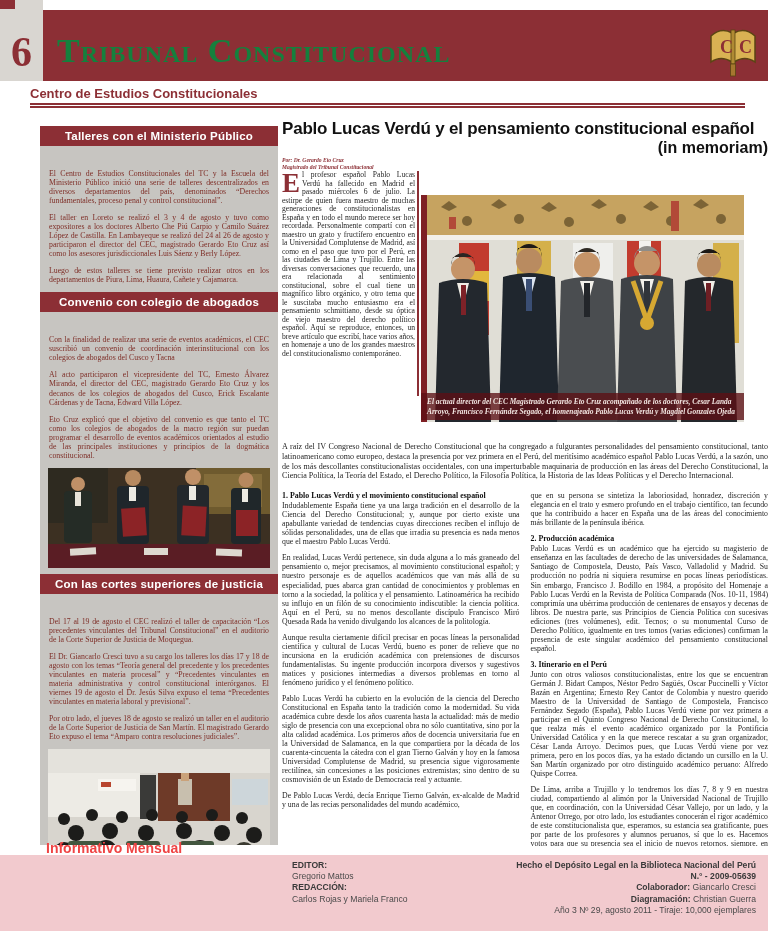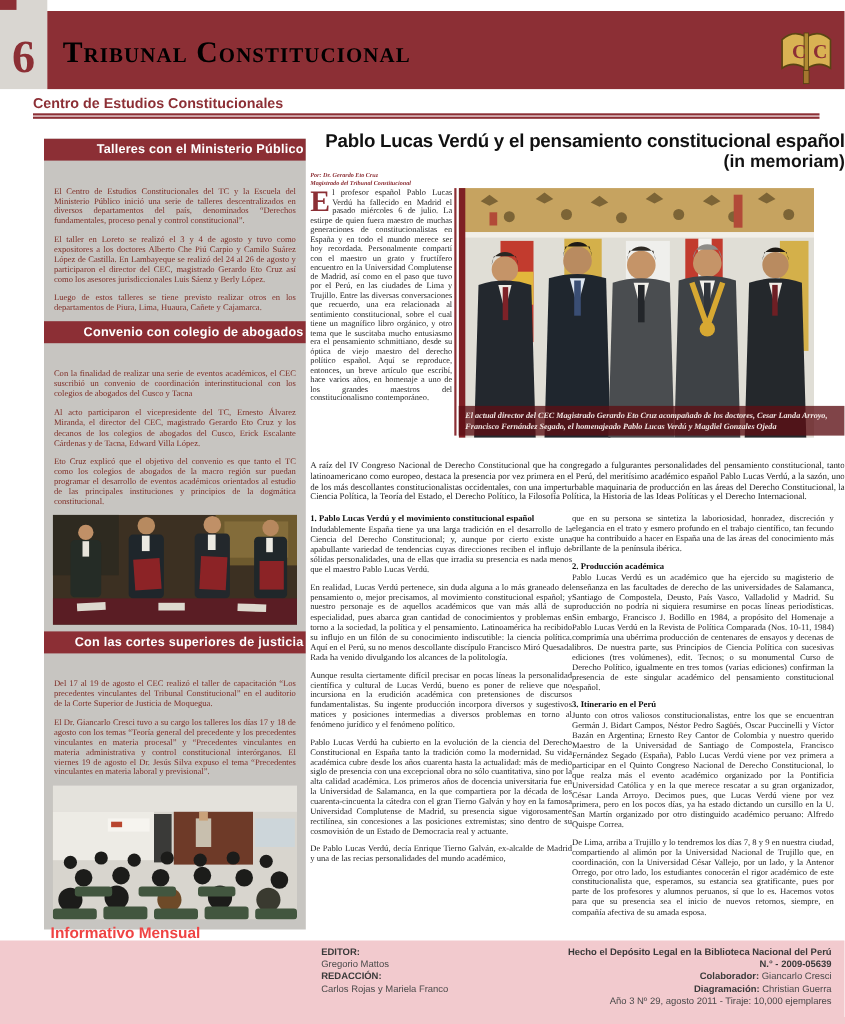--- a/index.html
+++ b/index.html
@@ -4,54 +4,54 @@
 <style>
   html,body{margin:0;padding:0;background:#ffffff;}
   .page{position:relative;width:768px;height:931px;background:#ffffff;overflow:hidden;
         font-family:"Liberation Serif", serif;}
   
   .graybox{position:absolute;left:0;top:0;width:43px;height:81px;background:#d9d6d1;}
   .corner-red{position:absolute;left:0;top:0;width:15px;height:9px;background:#8c2f35;}
   .banner{position:absolute;left:43px;top:10px;width:725px;height:71px;background:#8c2f35;}
   .pagenum{position:absolute;left:0;top:28px;width:43px;text-align:center;
            font-size:42px;font-weight:bold;color:#8c2f35;font-family:"Liberation Serif",serif;}
-  .masthead{position:absolute;left:57px;top:32px;color:#000000;font-variant:small-caps;
-            font-weight:bold;font-size:27px;letter-spacing:1px;font-family:"Liberation Serif",serif;}
+  .masthead{position:absolute;left:57px;top:32px;color:#15803d;font-variant:small-caps;
+            font-weight:bold;font-size:34px;letter-spacing:1px;font-family:"Liberation Serif",serif;}
   .logo{position:absolute;right:10px;top:24px;width:50px;height:56px;}
   .section-head{position:absolute;left:30px;top:86px;width:715px;color:#8c2f35;
                 font-family:"Liberation Sans",sans-serif;font-weight:bold;font-size:13px;
                 padding-bottom:2px;border-bottom:5px double #8c2f35;}
   
   .leftcol{position:absolute;left:40px;top:126px;width:238px;height:719px;background:#c7c5c1;overflow:hidden;}
   .bar{background:#8c2f35;color:#ffffff;font-family:"Liberation Sans",sans-serif;
-       font-weight:bold;font-size:11.5px;text-align:right;padding:4px 2px;letter-spacing:0.2px;
+       font-weight:bold;font-size:11.5px;text-align:center;padding:4px 2px;letter-spacing:0.2px;
        transform-origin:center;}
   .leftcol p{margin:0 9px 8px 9px;color:#7e2d26;font-size:7.8px;line-height:1.16;text-align:justify;}
   .leftcol .body{padding-top:23px;}
   .lphoto{display:block;margin:0 8px 6px 8px;}
   
   .article{position:absolute;left:282px;top:120px;width:486px;height:726px;overflow:hidden;}
   .a-title{font-family:"Liberation Sans",sans-serif;font-weight:bold;font-size:17px;
-           text-align:right;color:#111;line-height:1.1;letter-spacing:-0.2px;}
+           text-align:left;color:#111;line-height:1.1;letter-spacing:-0.2px;}
   .a-sub{font-family:"Liberation Sans",sans-serif;font-weight:bold;font-size:16px;
          text-align:right;color:#111;line-height:1.1;}
   .byline{position:absolute;left:0;top:37px;color:#8c2f35;font-style:italic;font-weight:bold;
           font-size:5.6px;line-height:1.25;}
   .introrow{display:flex;margin-top:15px;}
   .intro{width:133px;font-size:7.6px;line-height:1.12;text-align:justify;color:#1f1f1f;}
   .intro .dropcap{float:left;font-size:27px;line-height:0.8;color:#8c2f35;font-weight:bold;
                   margin:2px 2px 0 0;}
   .vrule{width:2px;background:#8c2f35;margin:0 2px 0 2px;height:225px;}
-  .aphoto{position:relative;width:351px;height:227px;flex:0 0 auto;}
+  .aphoto{position:relative;width:323px;height:227px;flex:0 0 auto;margin-top:24px;}
   .aphoto svg{display:block;}
   .caption{position:absolute;left:0;bottom:2px;width:100%;box-sizing:border-box;
            background:rgba(92,16,21,0.78);color:#f3e7e3;font-style:italic;font-weight:bold;
            font-size:7.4px;line-height:1.3;padding:4px 6px;}
   .lead{margin-top:20px;font-size:8.1px;line-height:1.2;text-align:justify;color:#1f1f1f;}
-  .cols{display:flex;margin-top:10px;}
+  .cols{display:flex;gap:11px;margin-top:10px;}
   .col{width:238px;font-size:7.8px;line-height:1.16;text-align:justify;color:#1f1f1f;}
   .col h4{margin:0 0 1px 0;font-size:7.9px;color:#111;}
   .col p{margin:0 0 7px 0;}
   
   .pinkband{position:absolute;left:0;top:855px;width:768px;height:76px;background:#f2cace;}
   .inf-mensual{position:absolute;left:46px;top:840px;color:#ef4444;
                font-family:"Liberation Sans",sans-serif;font-weight:bold;font-size:14px;}
   .foot{position:absolute;font-family:"Liberation Sans",sans-serif;color:#4a4a4a;font-size:8.6px;line-height:1.3;}
   .foot .b{font-weight:bold;color:#3a3a3a;}
   .f1{left:62px;top:862px;}
@@ -116,20 +116,21 @@
       </g>
       <rect x="0" y="76" width="222" height="24" fill="#5a1d24"></rect>
       <rect x="22" y="80" width="26" height="7" fill="#ddd9cf" transform="rotate(-3 35 83)"></rect>
       <rect x="96" y="80" width="24" height="7" fill="#ddd9cf"></rect>
       <rect x="168" y="81" width="26" height="7" fill="#ddd9cf" transform="rotate(2 181 84)"></rect>
     </svg>
     <div class="bar">Con las cortes superiores de justicia</div>
     <div class="body">
       <p>Del 17 al 19 de agosto el CEC realizó el taller de capacitación “Los precedentes vinculantes del Tribunal Constitucional” en el auditorio de la Corte Superior de Justicia de Moquegua.</p>
       <p>El Dr. Giancarlo Cresci tuvo a su cargo los talleres los días 17 y 18 de agosto con los temas “Teoría general del precedente y los precedentes vinculantes en materia procesal” y “Precedentes vinculantes en materia administrativa y control constitucional interórganos. El viernes 19 de agosto el Dr. Jesús Silva expuso el tema “Precedentes vinculantes en materia laboral y previsional”.</p>
+      <p>Por otro lado, el jueves 18 de agosto se realizó un taller en el auditorio de la Corte Superior de Justicia de San Martín. El magistrado Gerardo Eto expuso el tema “Amparo contra resoluciones judiciales”.</p>
     </div>
     <svg class="lphoto" width="222" height="122" viewBox="0 0 222 122">
       <rect width="222" height="122" fill="#d8d5ce"></rect>
       <rect x="0" y="0" width="222" height="24" fill="#e4e2dc"></rect>
       <rect x="0" y="24" width="92" height="44" fill="#edebe5"></rect>
       <rect x="50" y="30" width="38" height="12" fill="#f6f4ef"></rect>
         <rect x="53" y="33" width="10" height="5" fill="#b8452e"></rect>
       <rect x="92" y="26" width="16" height="44" fill="#3a3a38"></rect>
       <rect x="110" y="24" width="72" height="48" fill="#6e3a28"></rect>
       <rect x="130" y="30" width="14" height="26" fill="#c8bfae"></rect>

